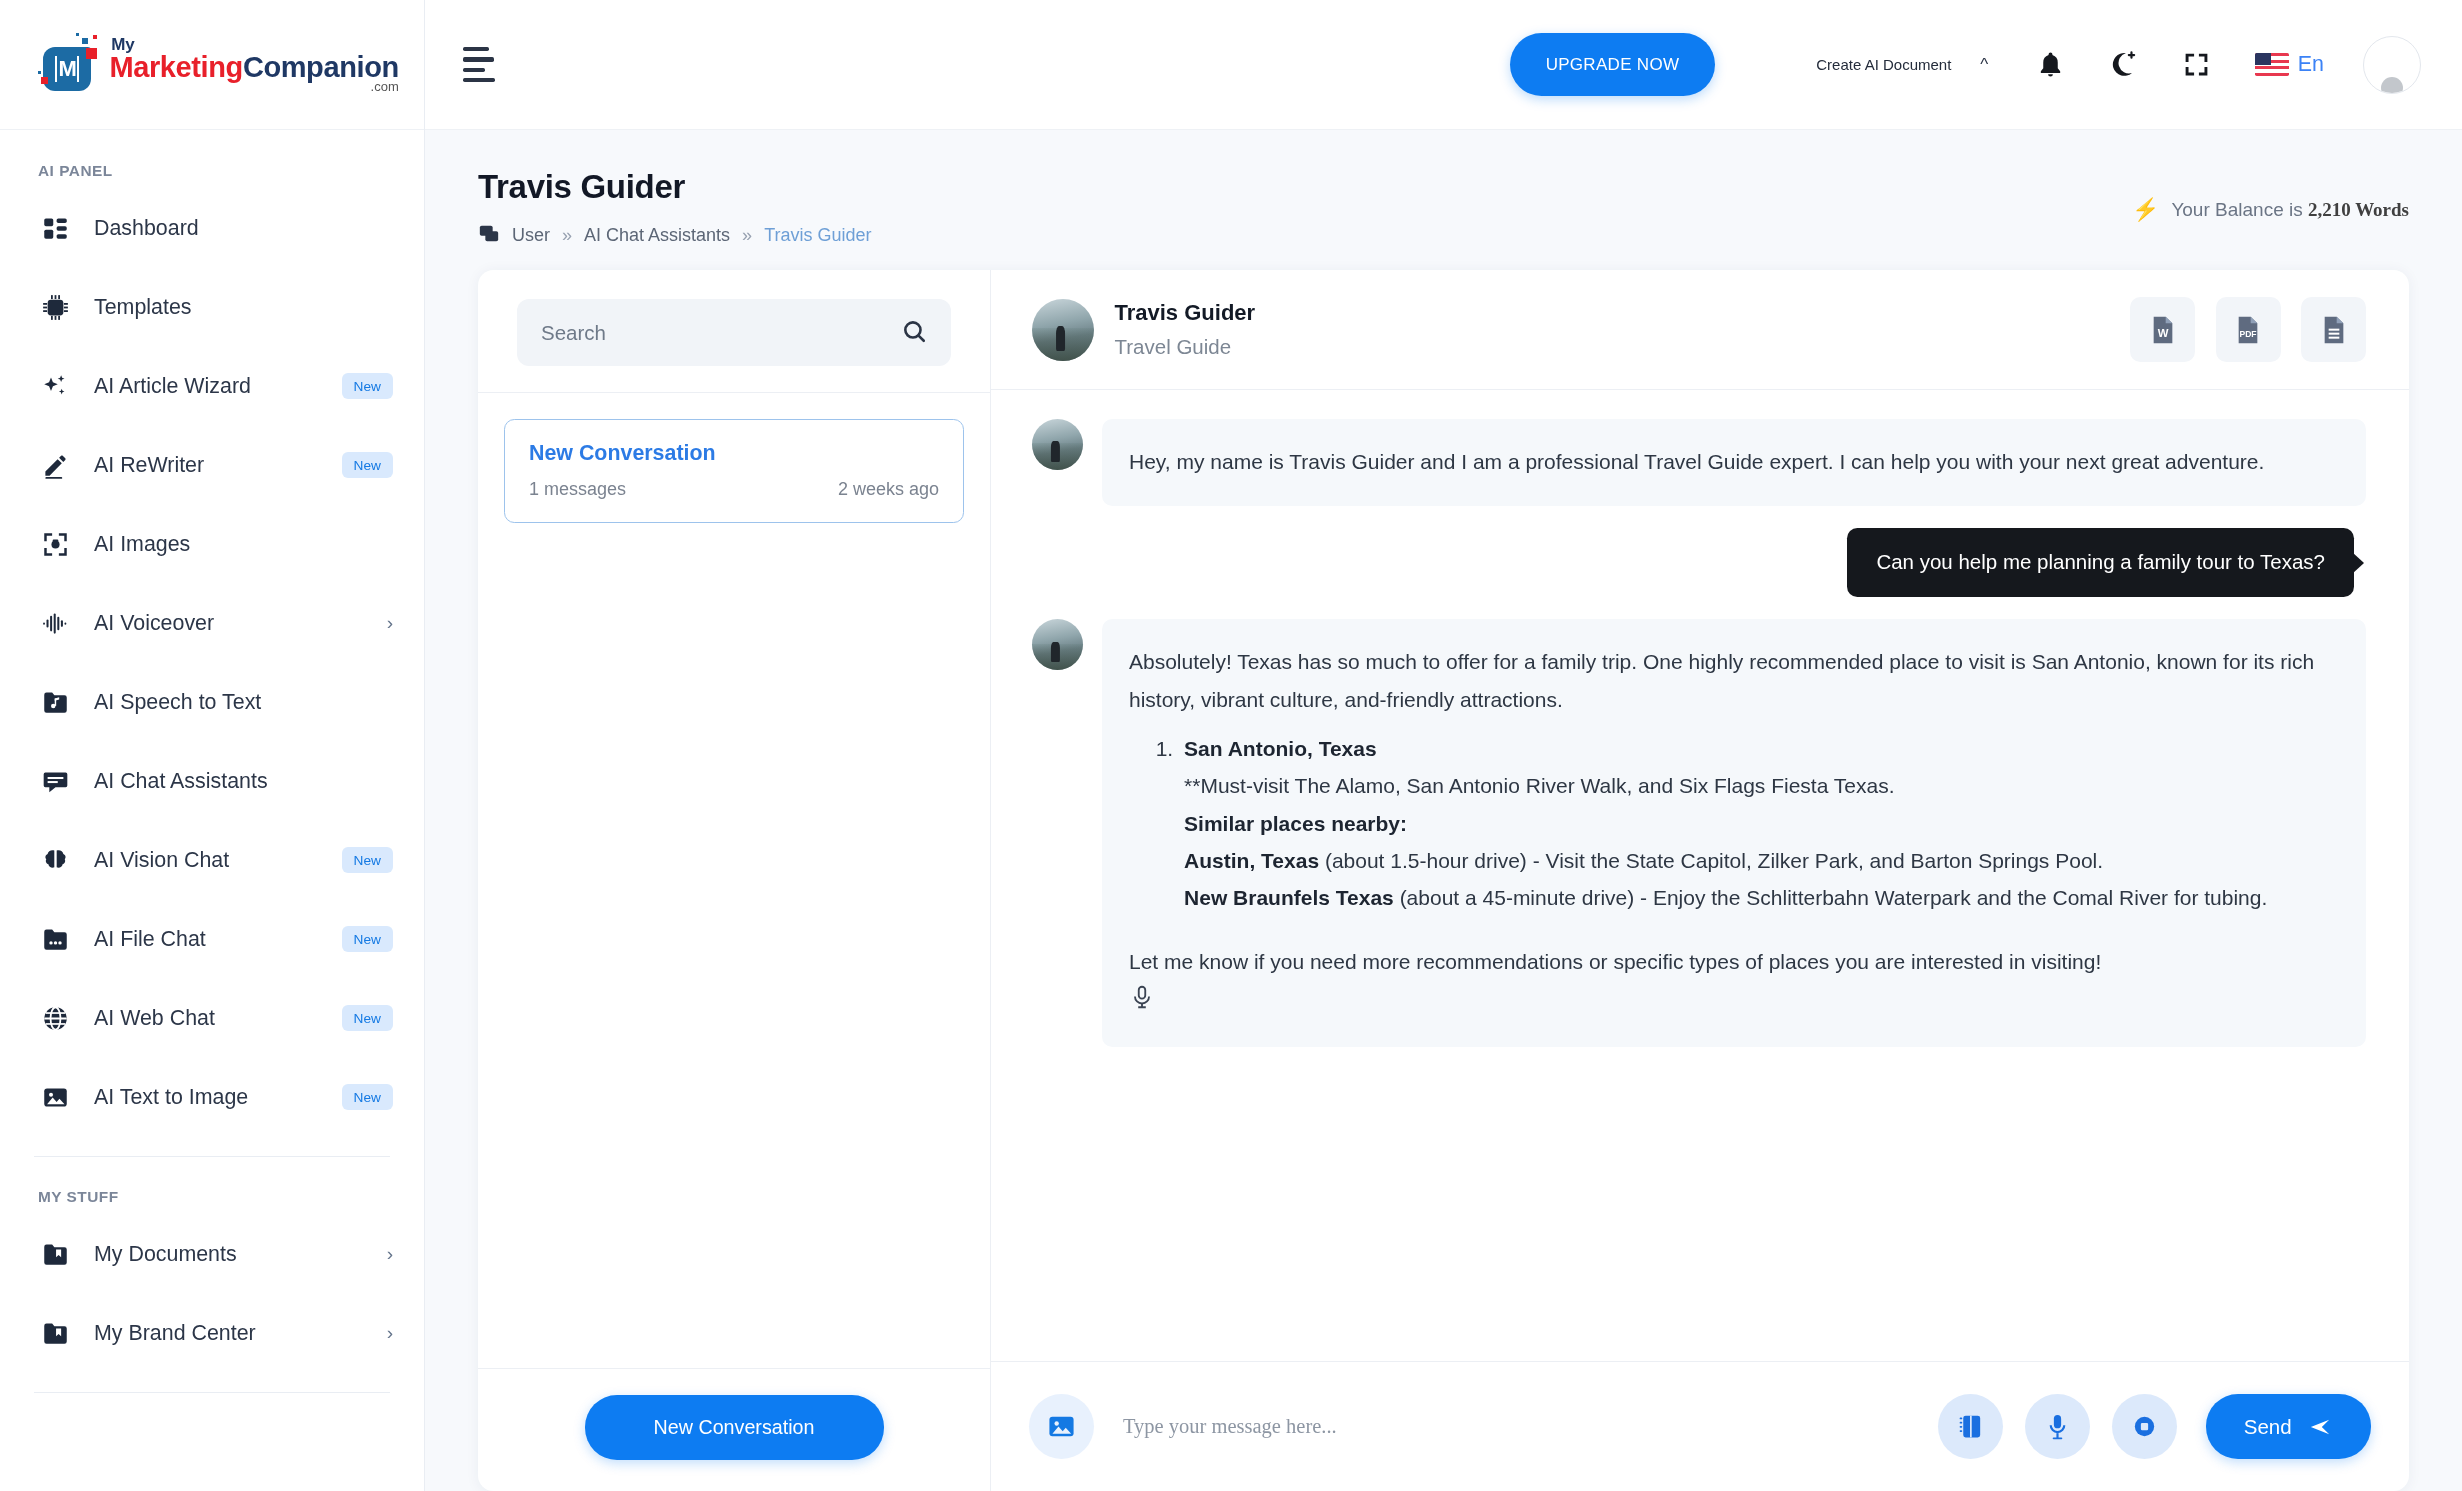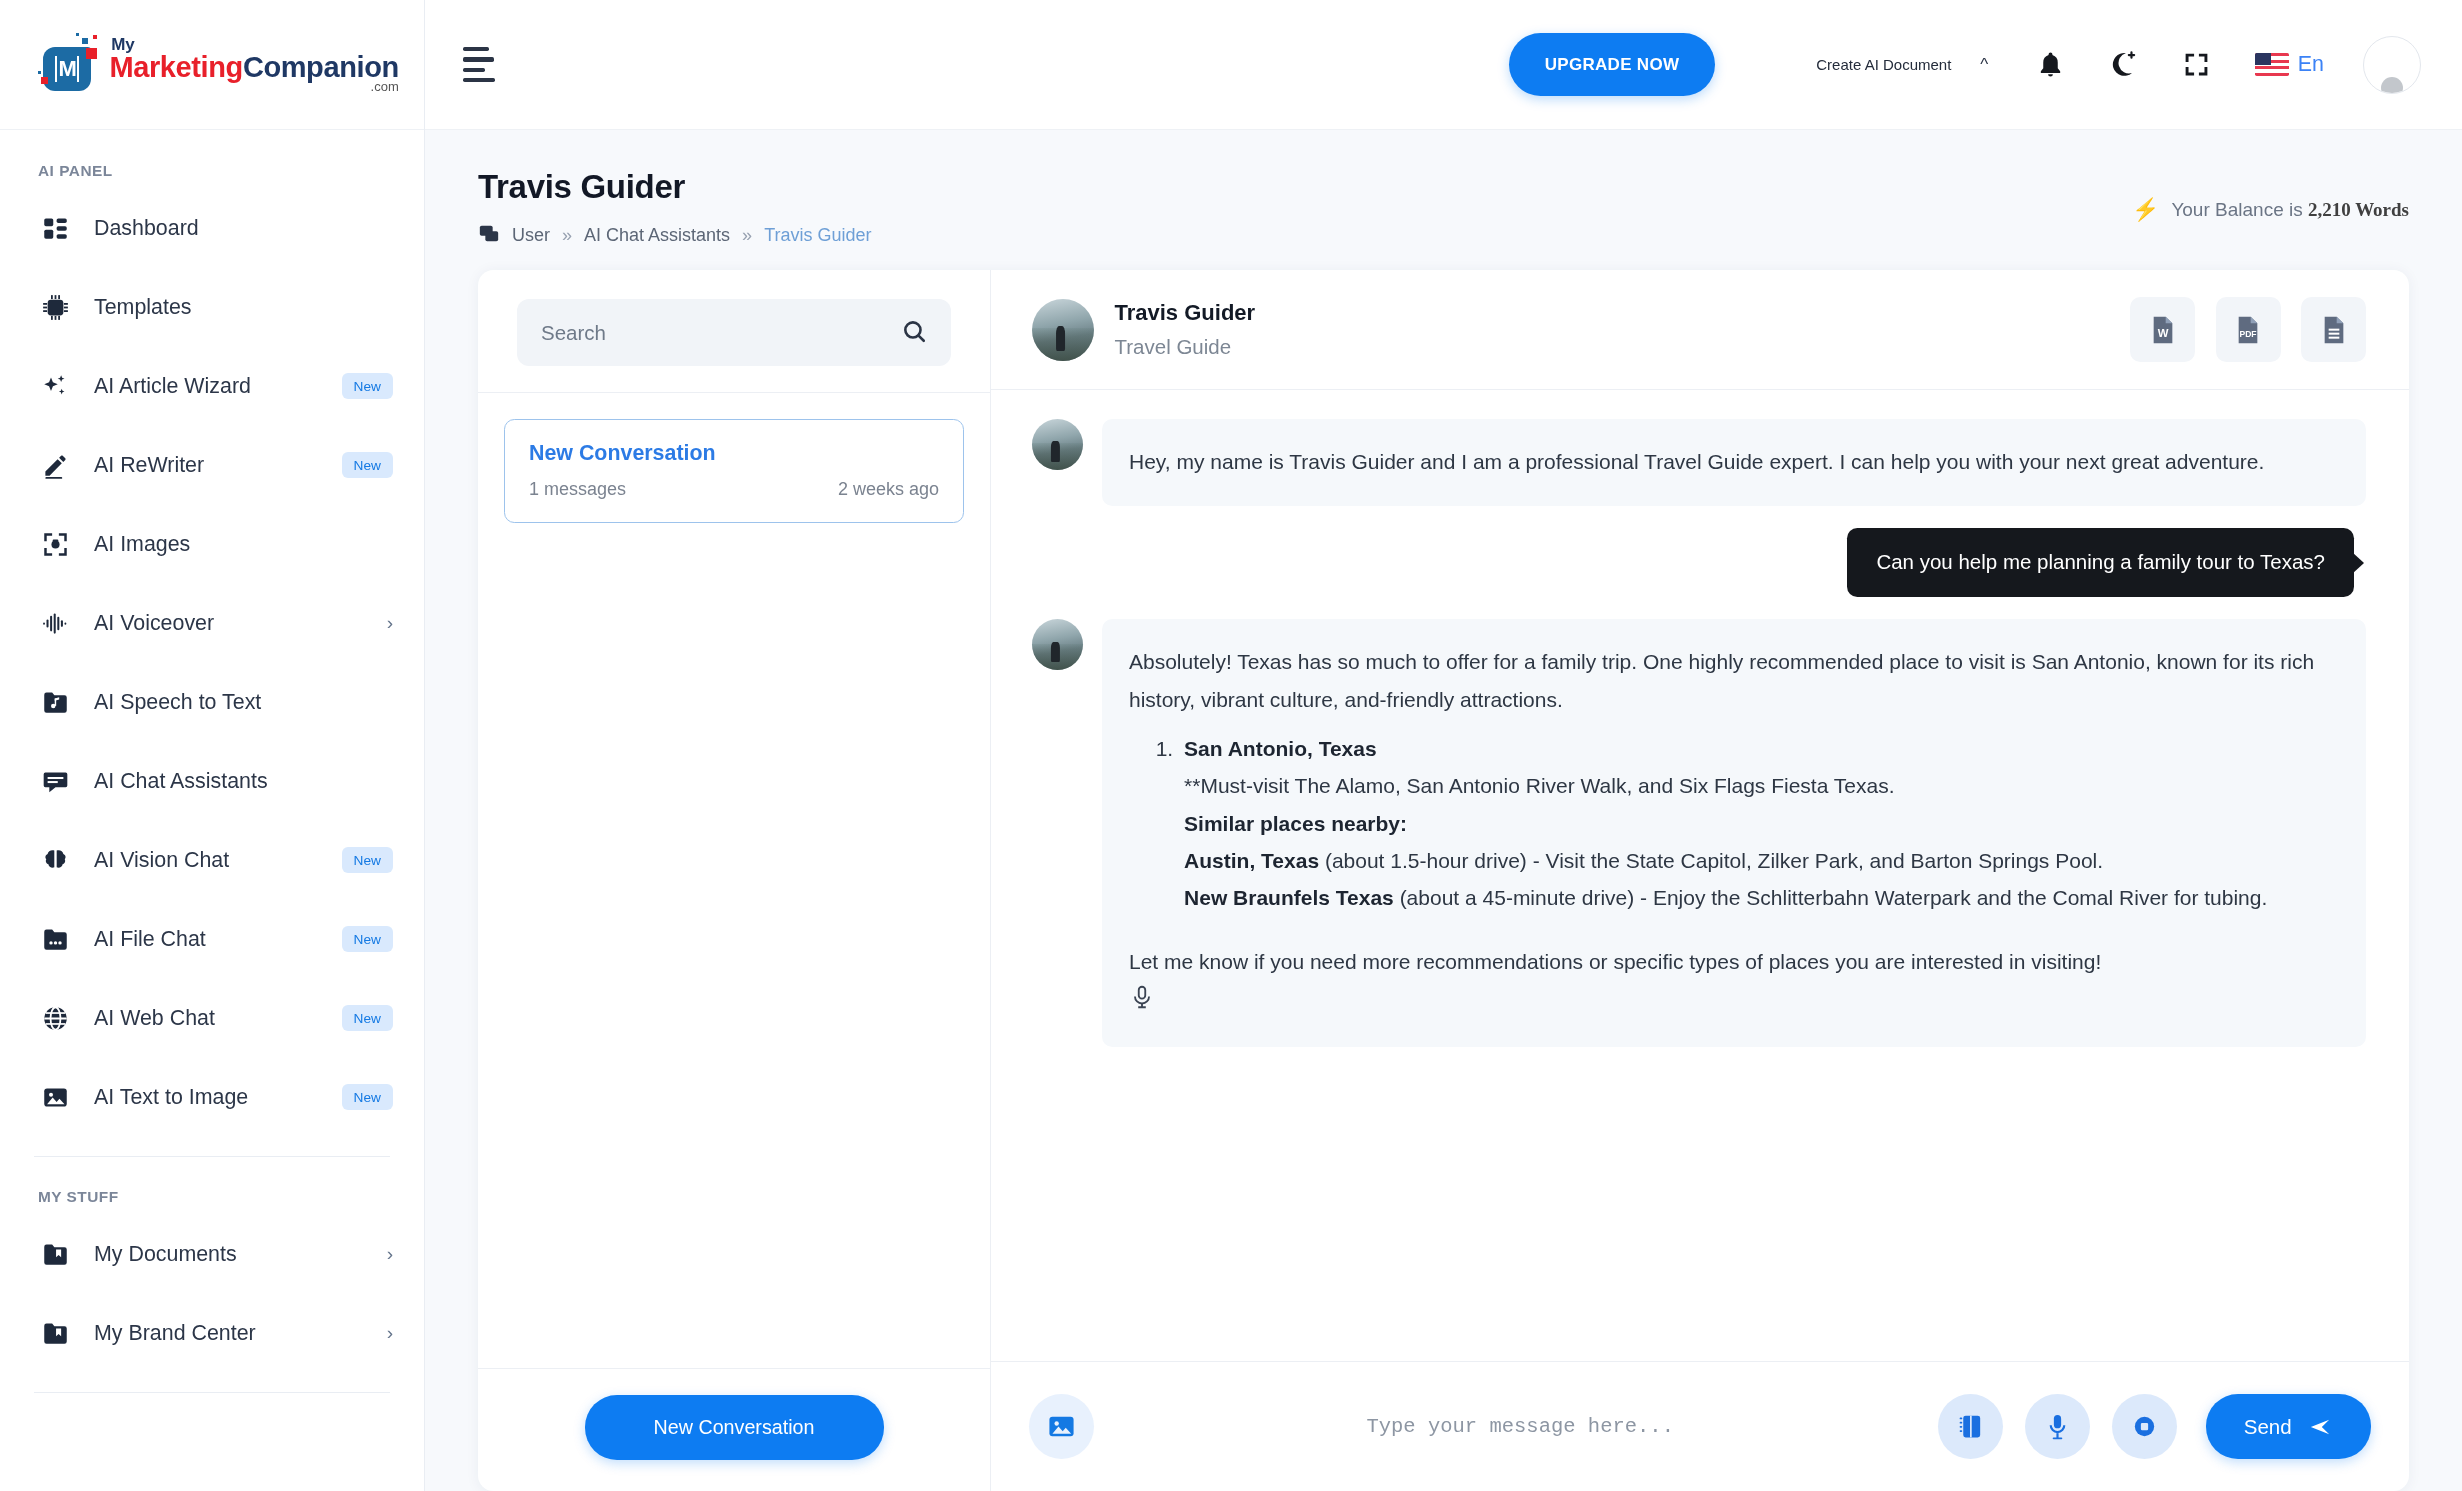--- a/index.html
+++ b/index.html
@@ -80,21 +80,21 @@
   }
   .burger { width: 48px; cursor: pointer; display:flex; flex-direction: column; gap: 6px; }
   .burger i { display:block; height: 4.3px; border-radius: 1.7px; background: #2b3445; }
   .burger i:nth-child(1){ width: 26px; }
   .burger i:nth-child(2){ width: 31px; }
   .burger i:nth-child(3){ width: 22px; }
   .burger i:nth-child(4){ width: 32px; }
   .top-spacer { flex: 1; }
   .upgrade-btn {
     background: #0d7cf2; color: #fff; border: none;
-    font-size: 17px; font-weight: 700; letter-spacing: 0.3px;
+    font-size: 17px; font-weight: 400; letter-spacing: 0.3px;
     padding: 0 36px; height: 63px; border-radius: 32px;
     cursor: pointer; white-space: nowrap;
     box-shadow: 0 3.4px 12px rgba(13,124,242,.28);
   }
   .create-doc {
     display: flex; align-items: center; gap: 29px;
     margin-left: 101px; cursor: pointer;
   }
   .create-doc-label { font-size: 15px; color: #242c3b; white-space: nowrap; }
   .caret-up { font-size: 17px; color: #2b3445; }
@@ -242,22 +242,21 @@
     display: flex; align-items: center; padding: 0 38px 0 38px;
   }
   .img-btn {
     width: 65px; height: 65px; border-radius: 50%; background: #e8f1fd;
     display: flex; align-items: center; justify-content: center; cursor: pointer; flex:none;
   }
   .img-btn svg { width: 29px; height: 29px; fill: #1479e3; }
   .msg-input {
     flex: 1; border: none; outline: none; background: transparent;
     font-size: 20.5px; color: #2b3445; margin-left: 29px;
-    font-family: Liberation Mono, monospace;
-    text-align: center;
+    font-family: Liberation Serif, serif;
   }
   .msg-input::placeholder { color: #8d96a3; }
   .foot-btns { display: flex; align-items: center; gap: 22px; margin-left: 20.5px; }
   .round-btn {
     width: 65px; height: 65px; border-radius: 50%; background: #dce9fb;
     display: flex; align-items: center; justify-content: center; cursor: pointer;
   }
   .round-btn svg { width: 29px; height: 29px; fill: #1a6fe0; }
   .send-btn {
     background: #0d7cf2; color: #fff; border: none; height: 65px;

